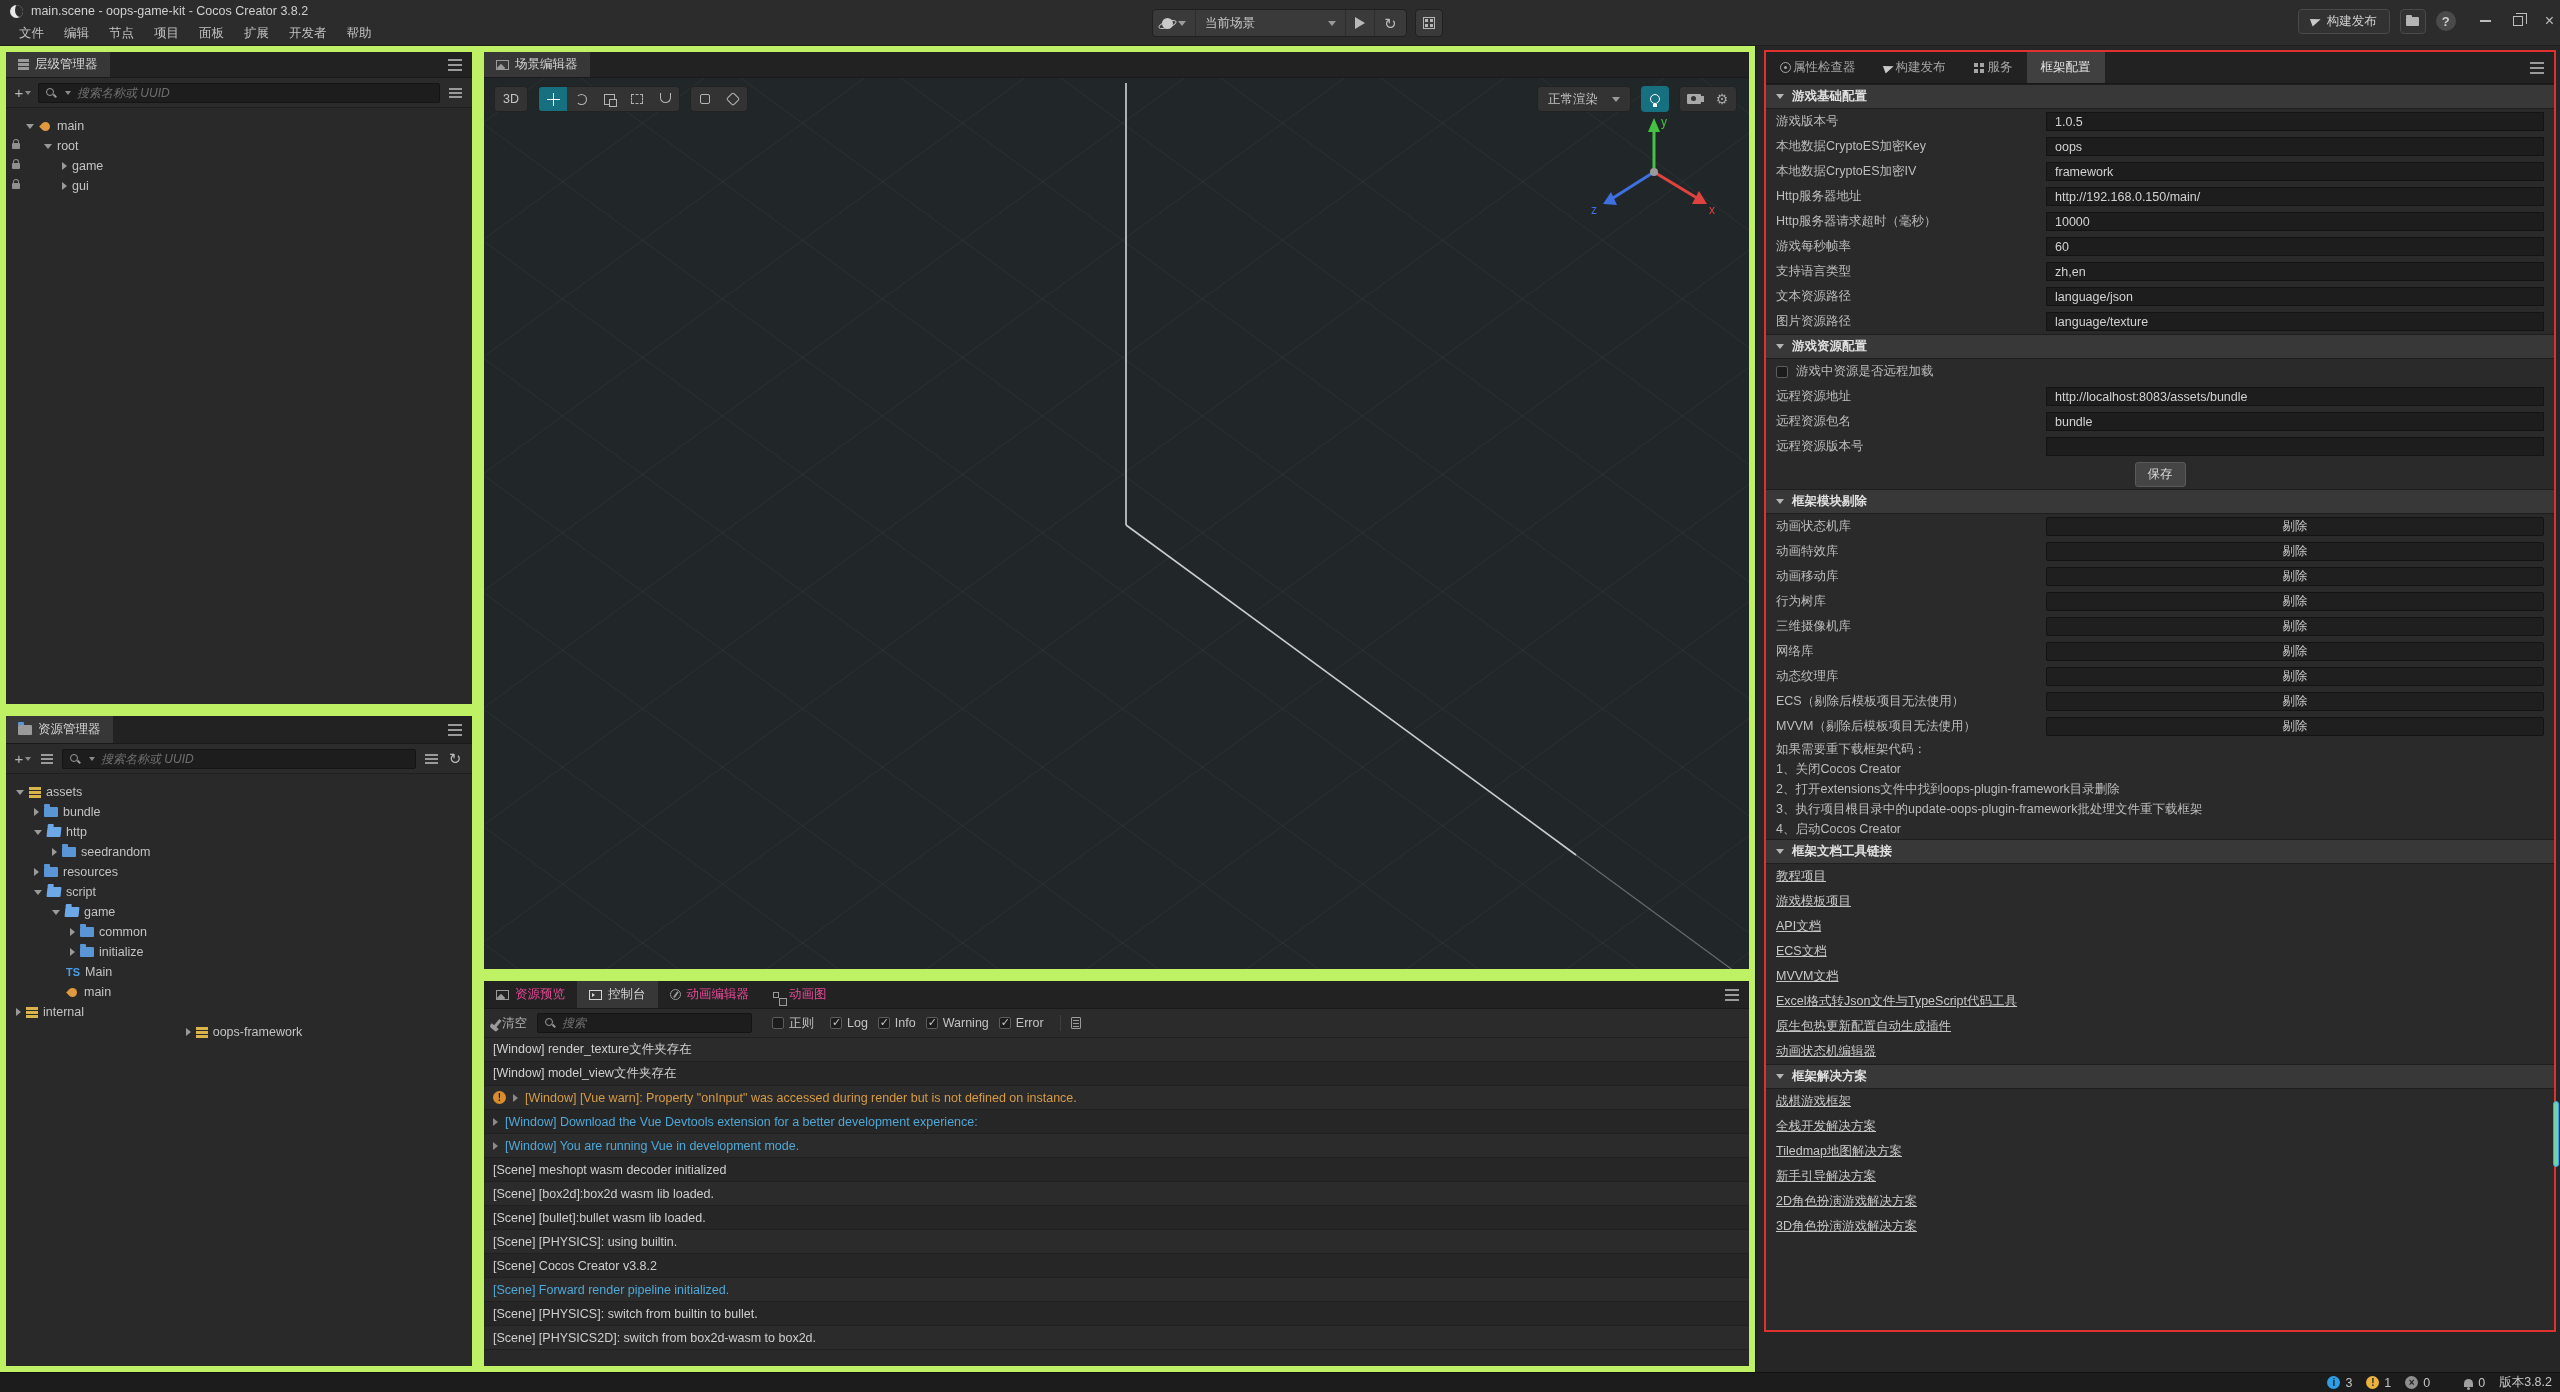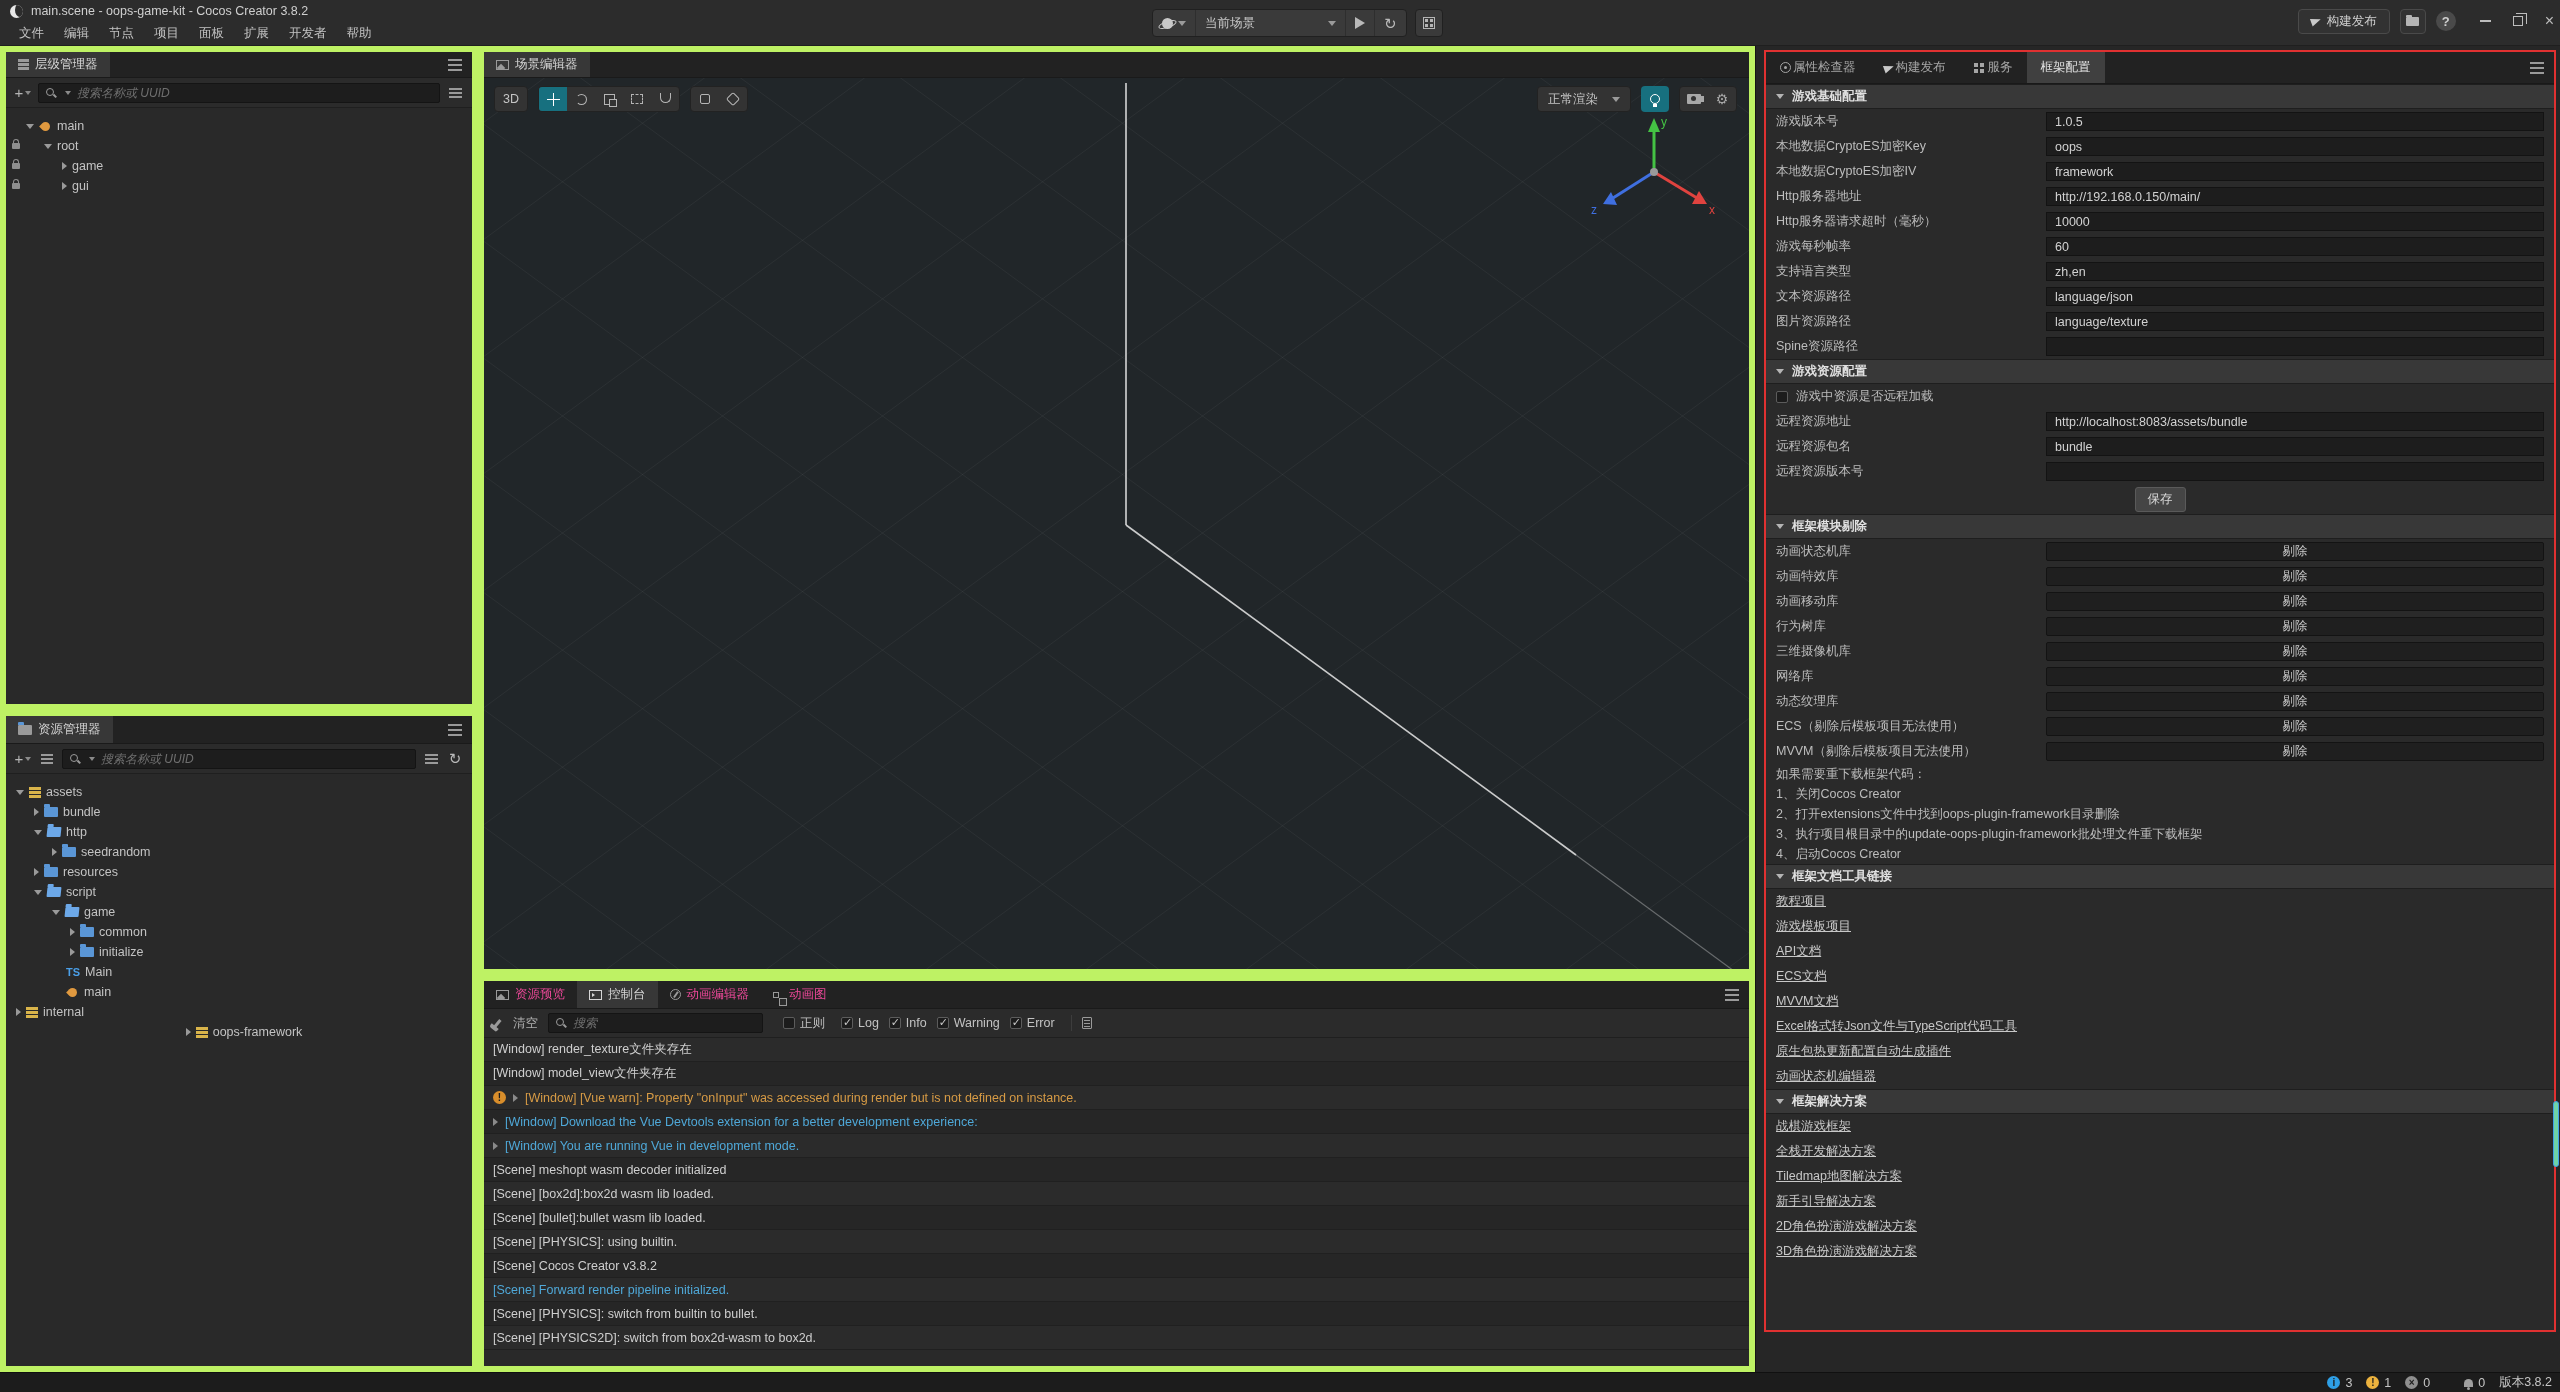--- a/index.html
+++ b/index.html
@@ -482,21 +482,21 @@
           <span class="i-anim"></span>
           <span>动画编辑器</span>
         </div>
         <div class="tab">
           <span class="i-graph"></span>
           <span>动画图</span>
         </div>
         <span class="i-hamburger"></span>
     </div>
     <div class="ptoolbar" style="height:29px;">
-      <span class="tbtn" style="gap:12px; padding:0 4px;">
+      <span class="tbtn" style="gap:1px; padding:0 4px;">
         <span class="i-broom"></span>
         <span>清空</span>
       </span>
       <div class="searchbox" style="max-width:215px;">
         <span class="i-search"></span>
         <input placeholder="搜索" style="">
       </div>
       <span style="width:8px;"></span>
       <span class="flt" id="regex-toggle">
           <span class="cbx"></span>
@@ -625,24 +625,20 @@
             <span class="flabel">支持语言类型</span>
             <input class="fval" value="zh,en" style="">
           </div>
           <div class="frow">
             <span class="flabel">文本资源路径</span>
             <input class="fval" value="language/json" style="">
           </div>
           <div class="frow">
             <span class="flabel">图片资源路径</span>
             <input class="fval" value="language/texture" style="">
-          </div>
-          <div class="frow">
-            <span class="flabel">Spine资源路径</span>
-            <input class="fval" style="">
           </div>
           <div class="sec-header">
             <span class="chev down"></span>
             <span>游戏资源配置</span>
           </div>
           <div class="cbrow">
             <span class="cbx"></span>
             <span>游戏中资源是否远程加载</span>
           </div>
           <div class="frow">

